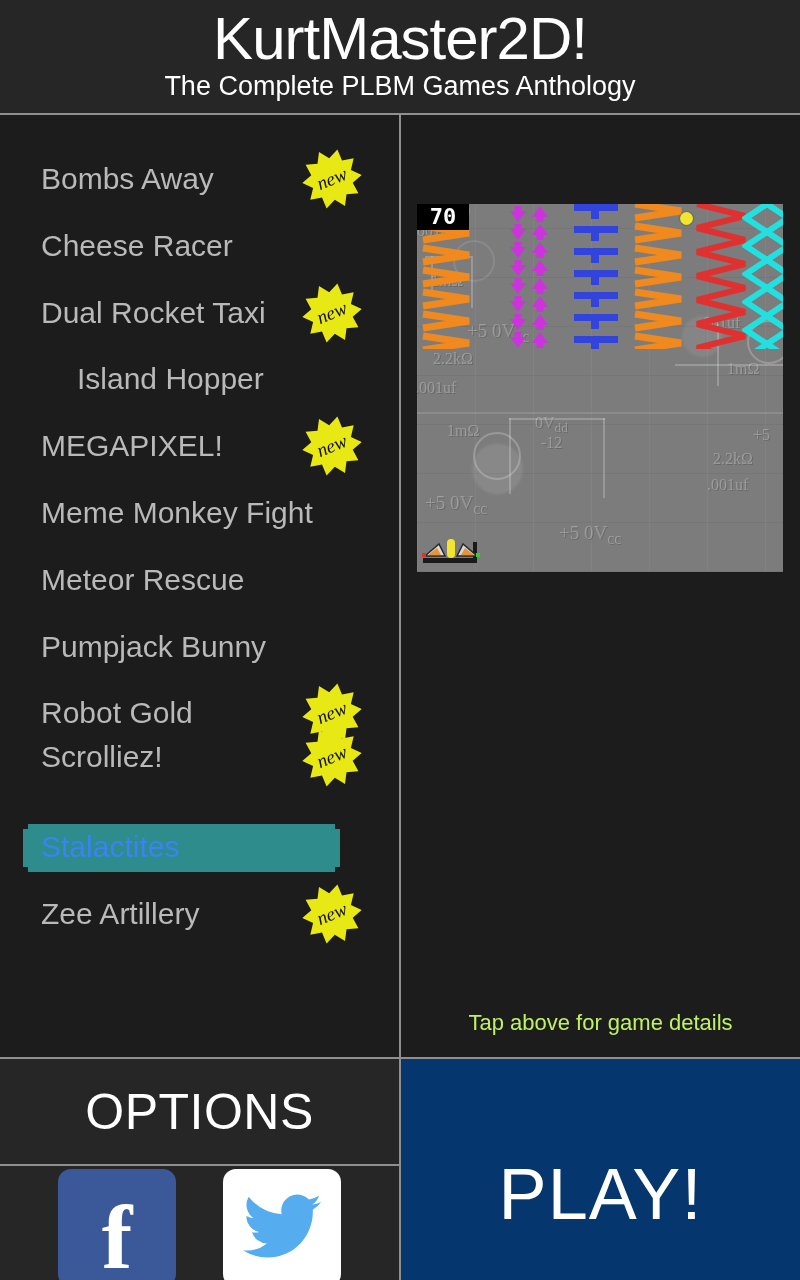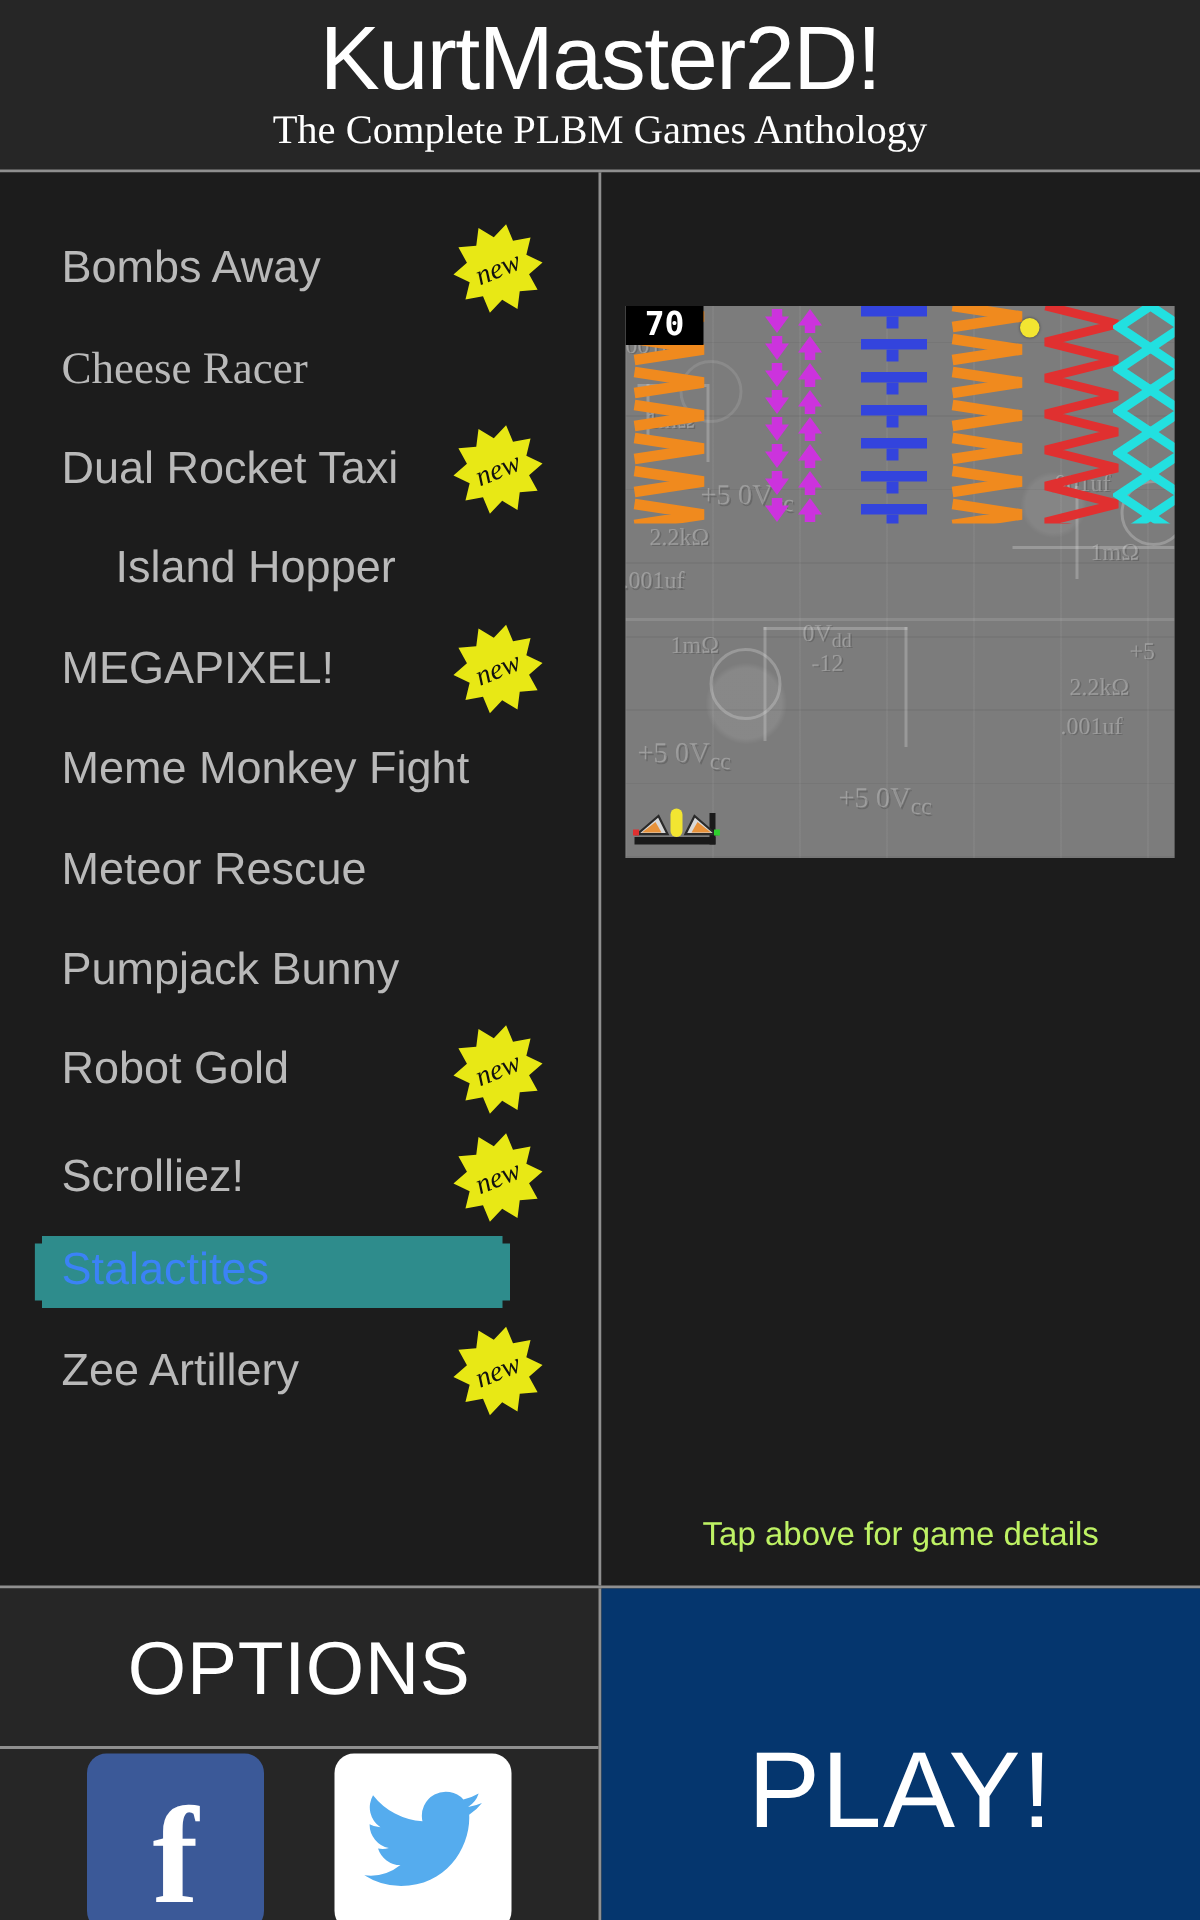--- a/index.html
+++ b/index.html
@@ -16,21 +16,21 @@
     position:absolute;left:0;top:0;width:800px;height:113px;
     background:#262626;
     box-sizing:border-box;
     display:flex;flex-direction:column;align-items:center;justify-content:flex-start;
   }
   .app-title{
     color:#ffffff;font-size:60px;line-height:62px;font-weight:400;
     letter-spacing:-1px;margin-top:8px;
   }
   .app-subtitle{
-    color:#ffffff;font-size:27px;line-height:30px;font-weight:400;margin-top:1px;font-family:Liberation Serif, serif;
+    color:#ffffff;font-size:27px;line-height:30px;font-weight:400;margin-top:1px;
   }
   .header-rule{
     position:absolute;left:0;top:113px;width:800px;height:2px;background:#8f8f8f;
   }
 
   
   .content{
     position:absolute;left:0;top:115px;width:800px;height:942px;
   }
   .v-divider{
@@ -178,21 +178,21 @@
     <div class="game-list" id="game-list">
         <div class="game-row" style="top: 37px;">
           <div class="game-label">Bombs Away</div>
           <div class="new-badge" style="top: -4px;">
             <svg viewBox="0 0 62 62">
               <polygon points="36.4,1.5 41.0,12.5 52.7,10.3 49.9,21.9 60.7,27.0 51.7,34.8 57.4,45.2 45.5,46.2 44.0,58.0 33.8,51.8 25.6,60.5 21.0,49.5 9.3,51.7 12.1,40.1 1.3,35.0 10.3,27.2 4.6,16.8 16.5,15.8 18.0,4.0 28.2,10.2" fill="#e8e815"></polygon>
               <text x="31" y="37" font-family="Liberation Serif, serif" font-size="19" font-style="italic" text-anchor="middle" fill="#111" transform="rotate(-22 31 31)">new</text>
             </svg>
           </div>
         </div>
-        <div class="game-row" style="top: 103.8px; font-family: Liberation Serif, serif;">
+        <div class="game-row" style="top: 103.8px;">
           <div class="game-label">Cheese Racer</div>
         </div>
         <div class="game-row" style="top: 170.6px;">
           <div class="game-label">Dual Rocket Taxi</div>
           <div class="new-badge" style="top: -4px;">
             <svg viewBox="0 0 62 62">
               <polygon points="36.4,1.5 41.0,12.5 52.7,10.3 49.9,21.9 60.7,27.0 51.7,34.8 57.4,45.2 45.5,46.2 44.0,58.0 33.8,51.8 25.6,60.5 21.0,49.5 9.3,51.7 12.1,40.1 1.3,35.0 10.3,27.2 4.6,16.8 16.5,15.8 18.0,4.0 28.2,10.2" fill="#e8e815"></polygon>
               <text x="31" y="37" font-family="Liberation Serif, serif" font-size="19" font-style="italic" text-anchor="middle" fill="#111" transform="rotate(-22 31 31)">new</text>
             </svg>
           </div>
@@ -220,21 +220,21 @@
         </div>
         <div class="game-row" style="top: 571.4px;">
           <div class="game-label">Robot Gold</div>
           <div class="new-badge" style="top: -4px;">
             <svg viewBox="0 0 62 62">
               <polygon points="36.4,1.5 41.0,12.5 52.7,10.3 49.9,21.9 60.7,27.0 51.7,34.8 57.4,45.2 45.5,46.2 44.0,58.0 33.8,51.8 25.6,60.5 21.0,49.5 9.3,51.7 12.1,40.1 1.3,35.0 10.3,27.2 4.6,16.8 16.5,15.8 18.0,4.0 28.2,10.2" fill="#e8e815"></polygon>
               <text x="31" y="37" font-family="Liberation Serif, serif" font-size="19" font-style="italic" text-anchor="middle" fill="#111" transform="rotate(-22 31 31)">new</text>
             </svg>
           </div>
         </div>
-        <div class="game-row" style="top: 643px;">
+        <div class="game-row" style="top: 615px;">
           <div class="game-label">Scrolliez!</div>
           <div class="new-badge" style="top: -4px;">
             <svg viewBox="0 0 62 62">
               <polygon points="36.4,1.5 41.0,12.5 52.7,10.3 49.9,21.9 60.7,27.0 51.7,34.8 57.4,45.2 45.5,46.2 44.0,58.0 33.8,51.8 25.6,60.5 21.0,49.5 9.3,51.7 12.1,40.1 1.3,35.0 10.3,27.2 4.6,16.8 16.5,15.8 18.0,4.0 28.2,10.2" fill="#e8e815"></polygon>
               <text x="31" y="37" font-family="Liberation Serif, serif" font-size="19" font-style="italic" text-anchor="middle" fill="#111" transform="rotate(-22 31 31)">new</text>
             </svg>
           </div>
         </div>
         <div class="game-row selected" style="top: 705px;">
           <div class="selection"></div>

